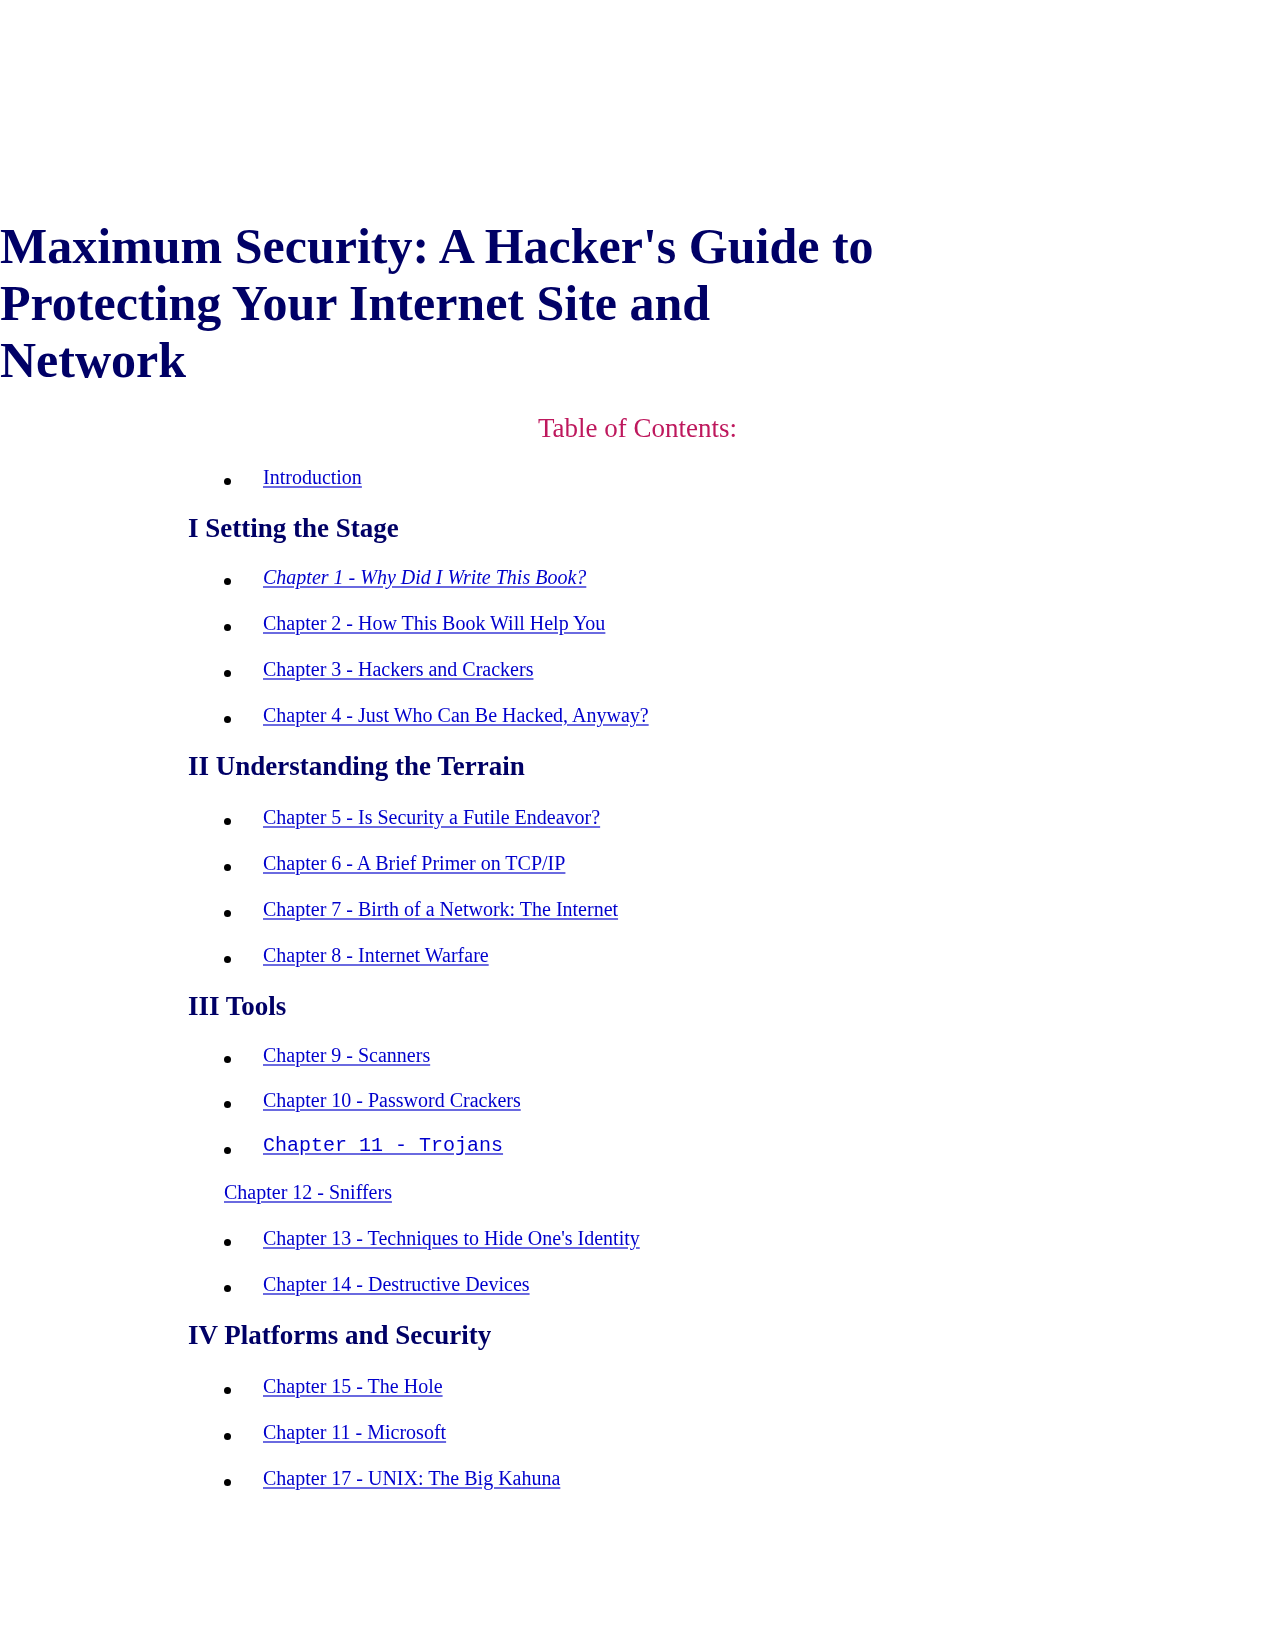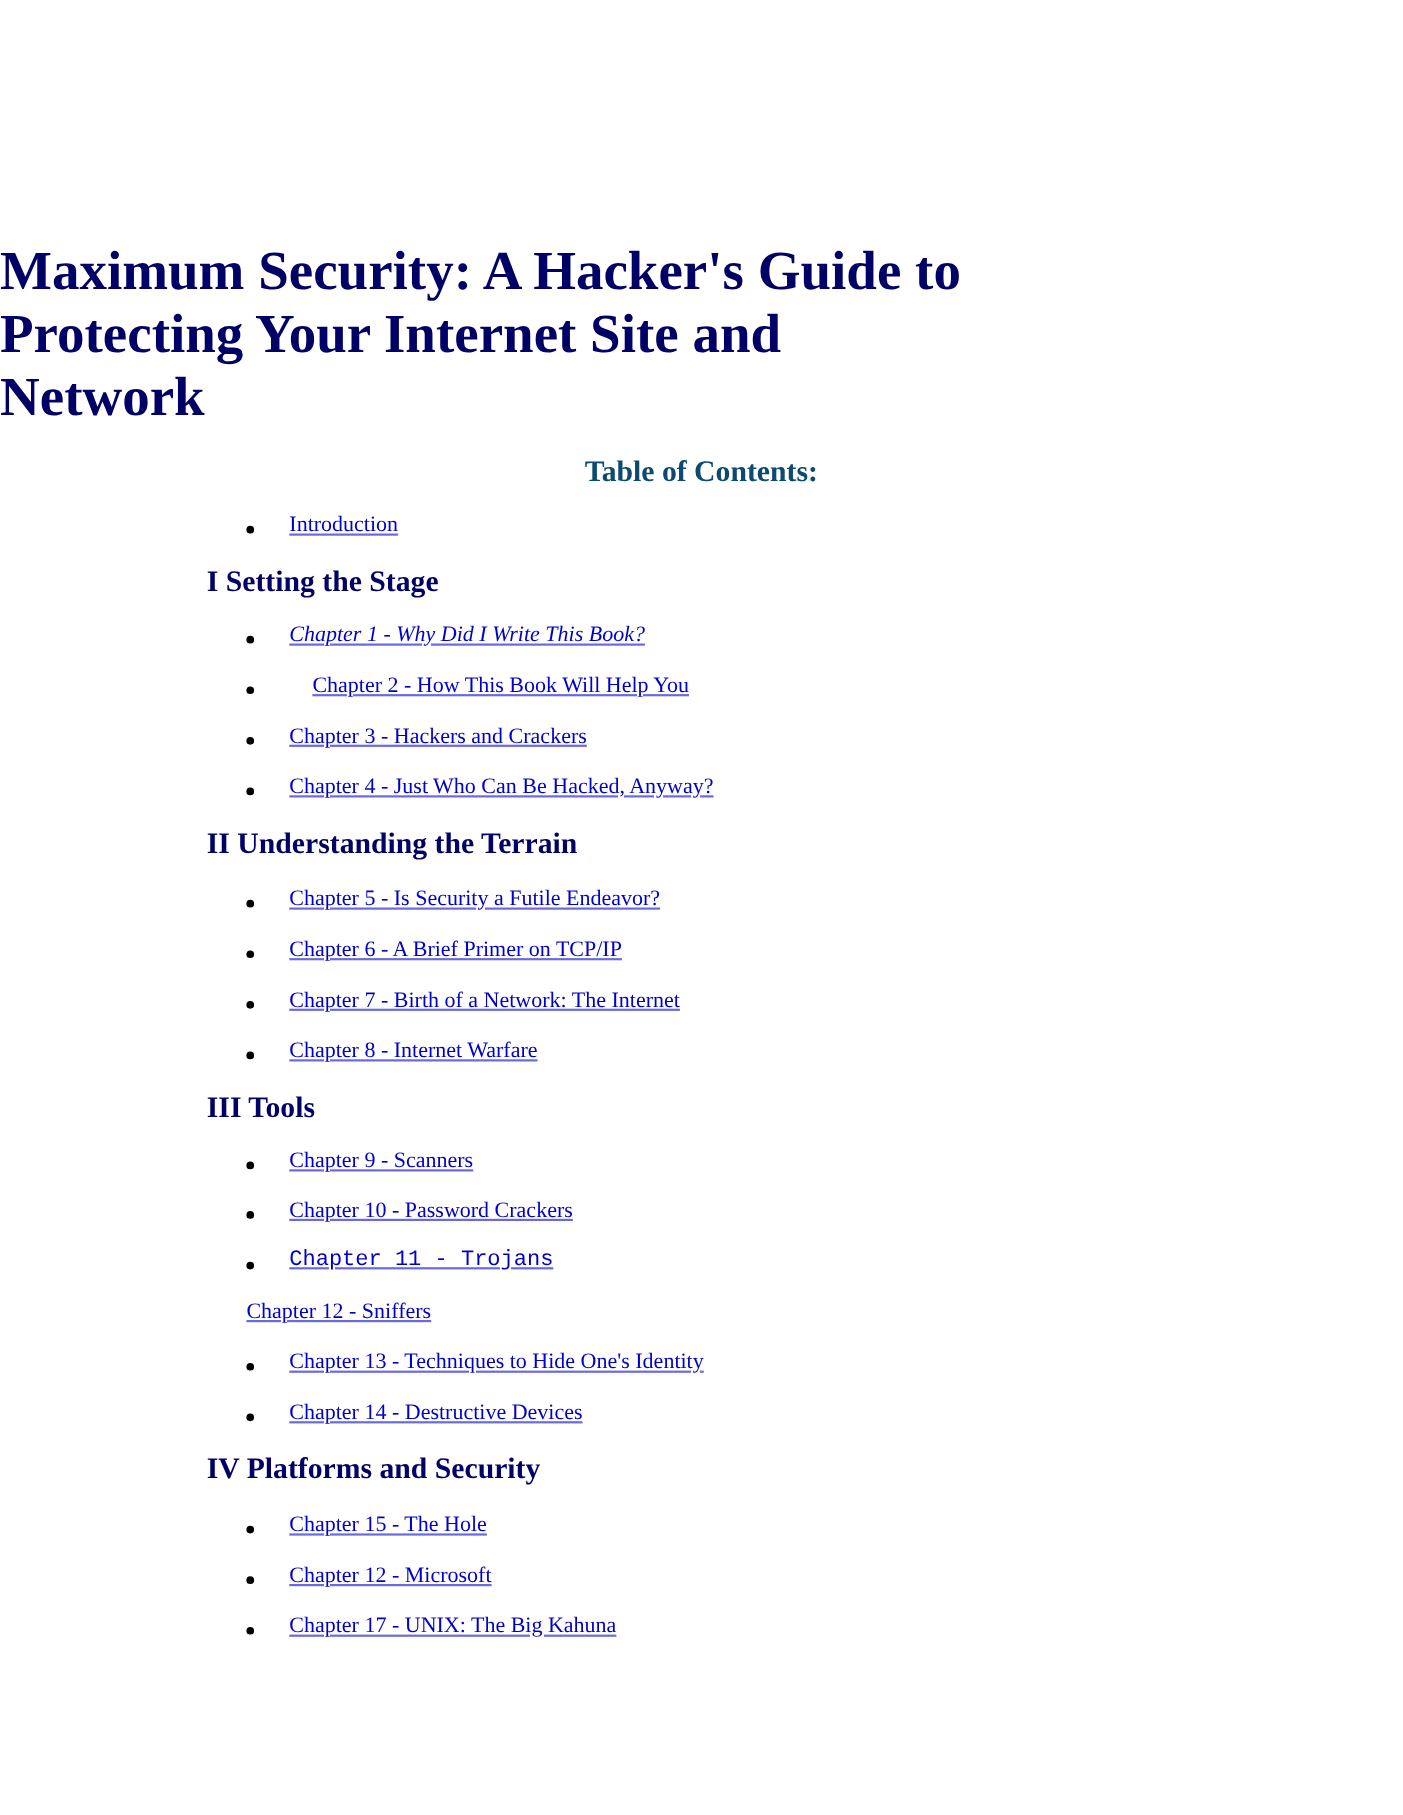--- a/index.html
+++ b/index.html
@@ -8,21 +8,21 @@
     font-family: "Liberation Serif", "DejaVu Serif", serif;
   }
   .title {
     position: absolute; left: 0; width: 1157px; 
     color: #000066; font-weight: bold; font-size: 50px; line-height: 57px;
     margin: 0;
   }
   .title .line { display: block; white-space: nowrap; }
   .toc-heading {
     position: absolute; left: 0; width: 1275px; text-align: center;
-    color: #0c4a6e; font-weight: bold; font-size: 27px; margin: 0; line-height: 30px;
+    color: #be185d; font-weight: normal; font-size: 27px; margin: 0; line-height: 30px;
   }
   .part-heading {
     position: absolute; left: 188px; color: #000066; font-weight: bold;
     font-size: 27px; line-height: 30px; margin: 0; white-space: nowrap;
   }
   .item {
     position: absolute; left: 224px; height: 24px; line-height: 24px;
     font-size: 20px; white-space: nowrap; display: flex; align-items: flex-end;
   }
   .bullet {
@@ -48,21 +48,21 @@
 <div class="item" style="top:465px;">
   <span class="bullet"></span>
   <a>Introduction</a>
 </div>
 
 <h3 class="part-heading" style="top:513px;">I Setting the Stage</h3>
 <div class="item" style="top:565px;font-style:italic;">
   <span class="bullet"></span>
   <a>Chapter 1 - Why Did I Write This Book?</a>
 </div>
-<div class="item" style="top:611px;gap:21px;">
+<div class="item" style="top:611px;">
   <span class="bullet"></span>
   <a>Chapter 2 - How This Book Will Help You</a>
 </div>
 <div class="item" style="top:657px;">
   <span class="bullet"></span>
   <a>Chapter 3 - Hackers and Crackers</a>
 </div>
 <div class="item" style="top:703px;">
   <span class="bullet"></span>
   <a>Chapter 4 - Just Who Can Be Hacked, Anyway?</a>
@@ -112,18 +112,18 @@
   <a>Chapter 14 - Destructive Devices</a>
 </div>
 
 <h3 class="part-heading" style="top:1320px;">IV Platforms and Security</h3>
 <div class="item" style="top:1374px;">
   <span class="bullet"></span>
   <a>Chapter 15 - The Hole</a>
 </div>
 <div class="item" style="top:1420px;">
   <span class="bullet"></span>
-  <a>Chapter 12 - Microsoft</a>
+  <a>Chapter 11 - Microsoft</a>
 </div>
 <div class="item" style="top:1466px;">
   <span class="bullet"></span>
   <a>Chapter 17 - UNIX: The Big Kahuna</a>
 </div>
 
 </body></html>

